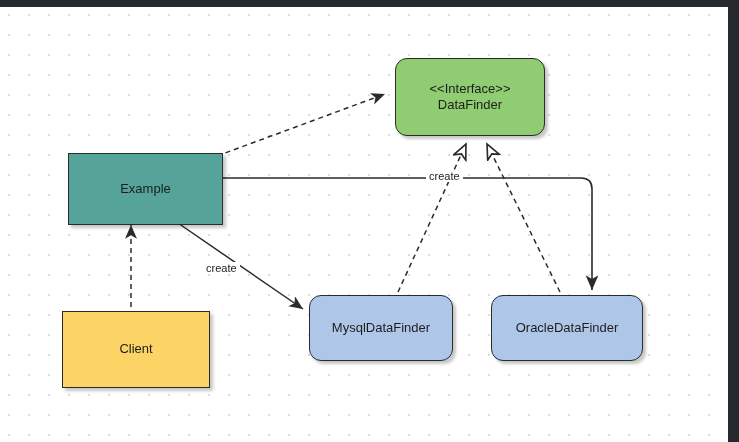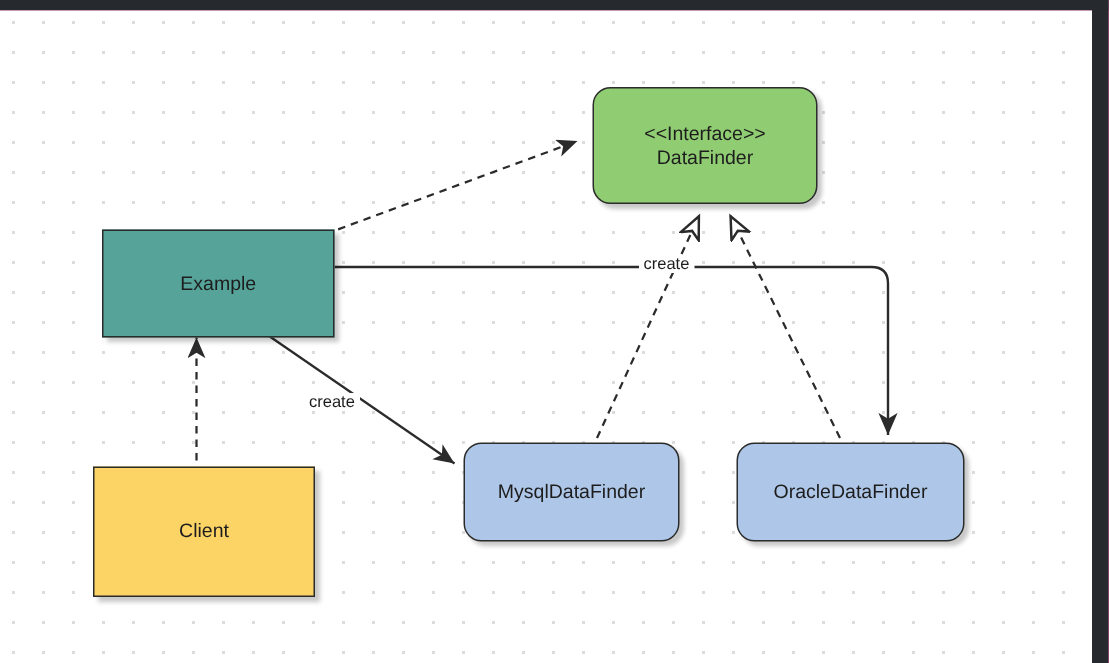--- a/index.html
+++ b/index.html
@@ -11,21 +11,21 @@
     width: 739px;
     height: 442px;
     overflow: hidden;
     font-family: "Liberation Sans", sans-serif;
   }
 
   #app-frame {
     position: relative;
     width: 739px;
     height: 442px;
-    background: #ec4899;
+    background: #7f1d1d;
     overflow: hidden;
   }
 
   
   #top-chrome {
     position: absolute;
     left: 0;
     top: 0;
     width: 739px;
     height: 7px;
@@ -129,21 +129,21 @@
 
     <div class="node rounded" style="left:395px; top:51px; width:150px; height:78px; background:#8FCC72;">
       <span class="node-label">&lt;&lt;Interface&gt;&gt;
 DataFinder</span>
     </div>
 
     <div class="node square" style="left:68px; top:146px; width:155px; height:72px; background:#55A399;">
       <span class="node-label">Example</span>
     </div>
 
-    <div class="node square" style="left:62px; top:304px; width:148px; height:87px; background:#FBD465;">
+    <div class="node square" style="left:62px; top:304px; width:148px; height:77px; background:#FBD465;">
       <span class="node-label">Client</span>
     </div>
 
     <div class="node rounded" style="left:309px; top:288px; width:144px; height:66px; background:#AEC7E8;">
       <span class="node-label">MysqlDataFinder</span>
     </div>
 
     <div class="node rounded" style="left:491px; top:288px; width:152px; height:66px; background:#AEC7E8;">
       <span class="node-label">OracleDataFinder</span>
     </div>

